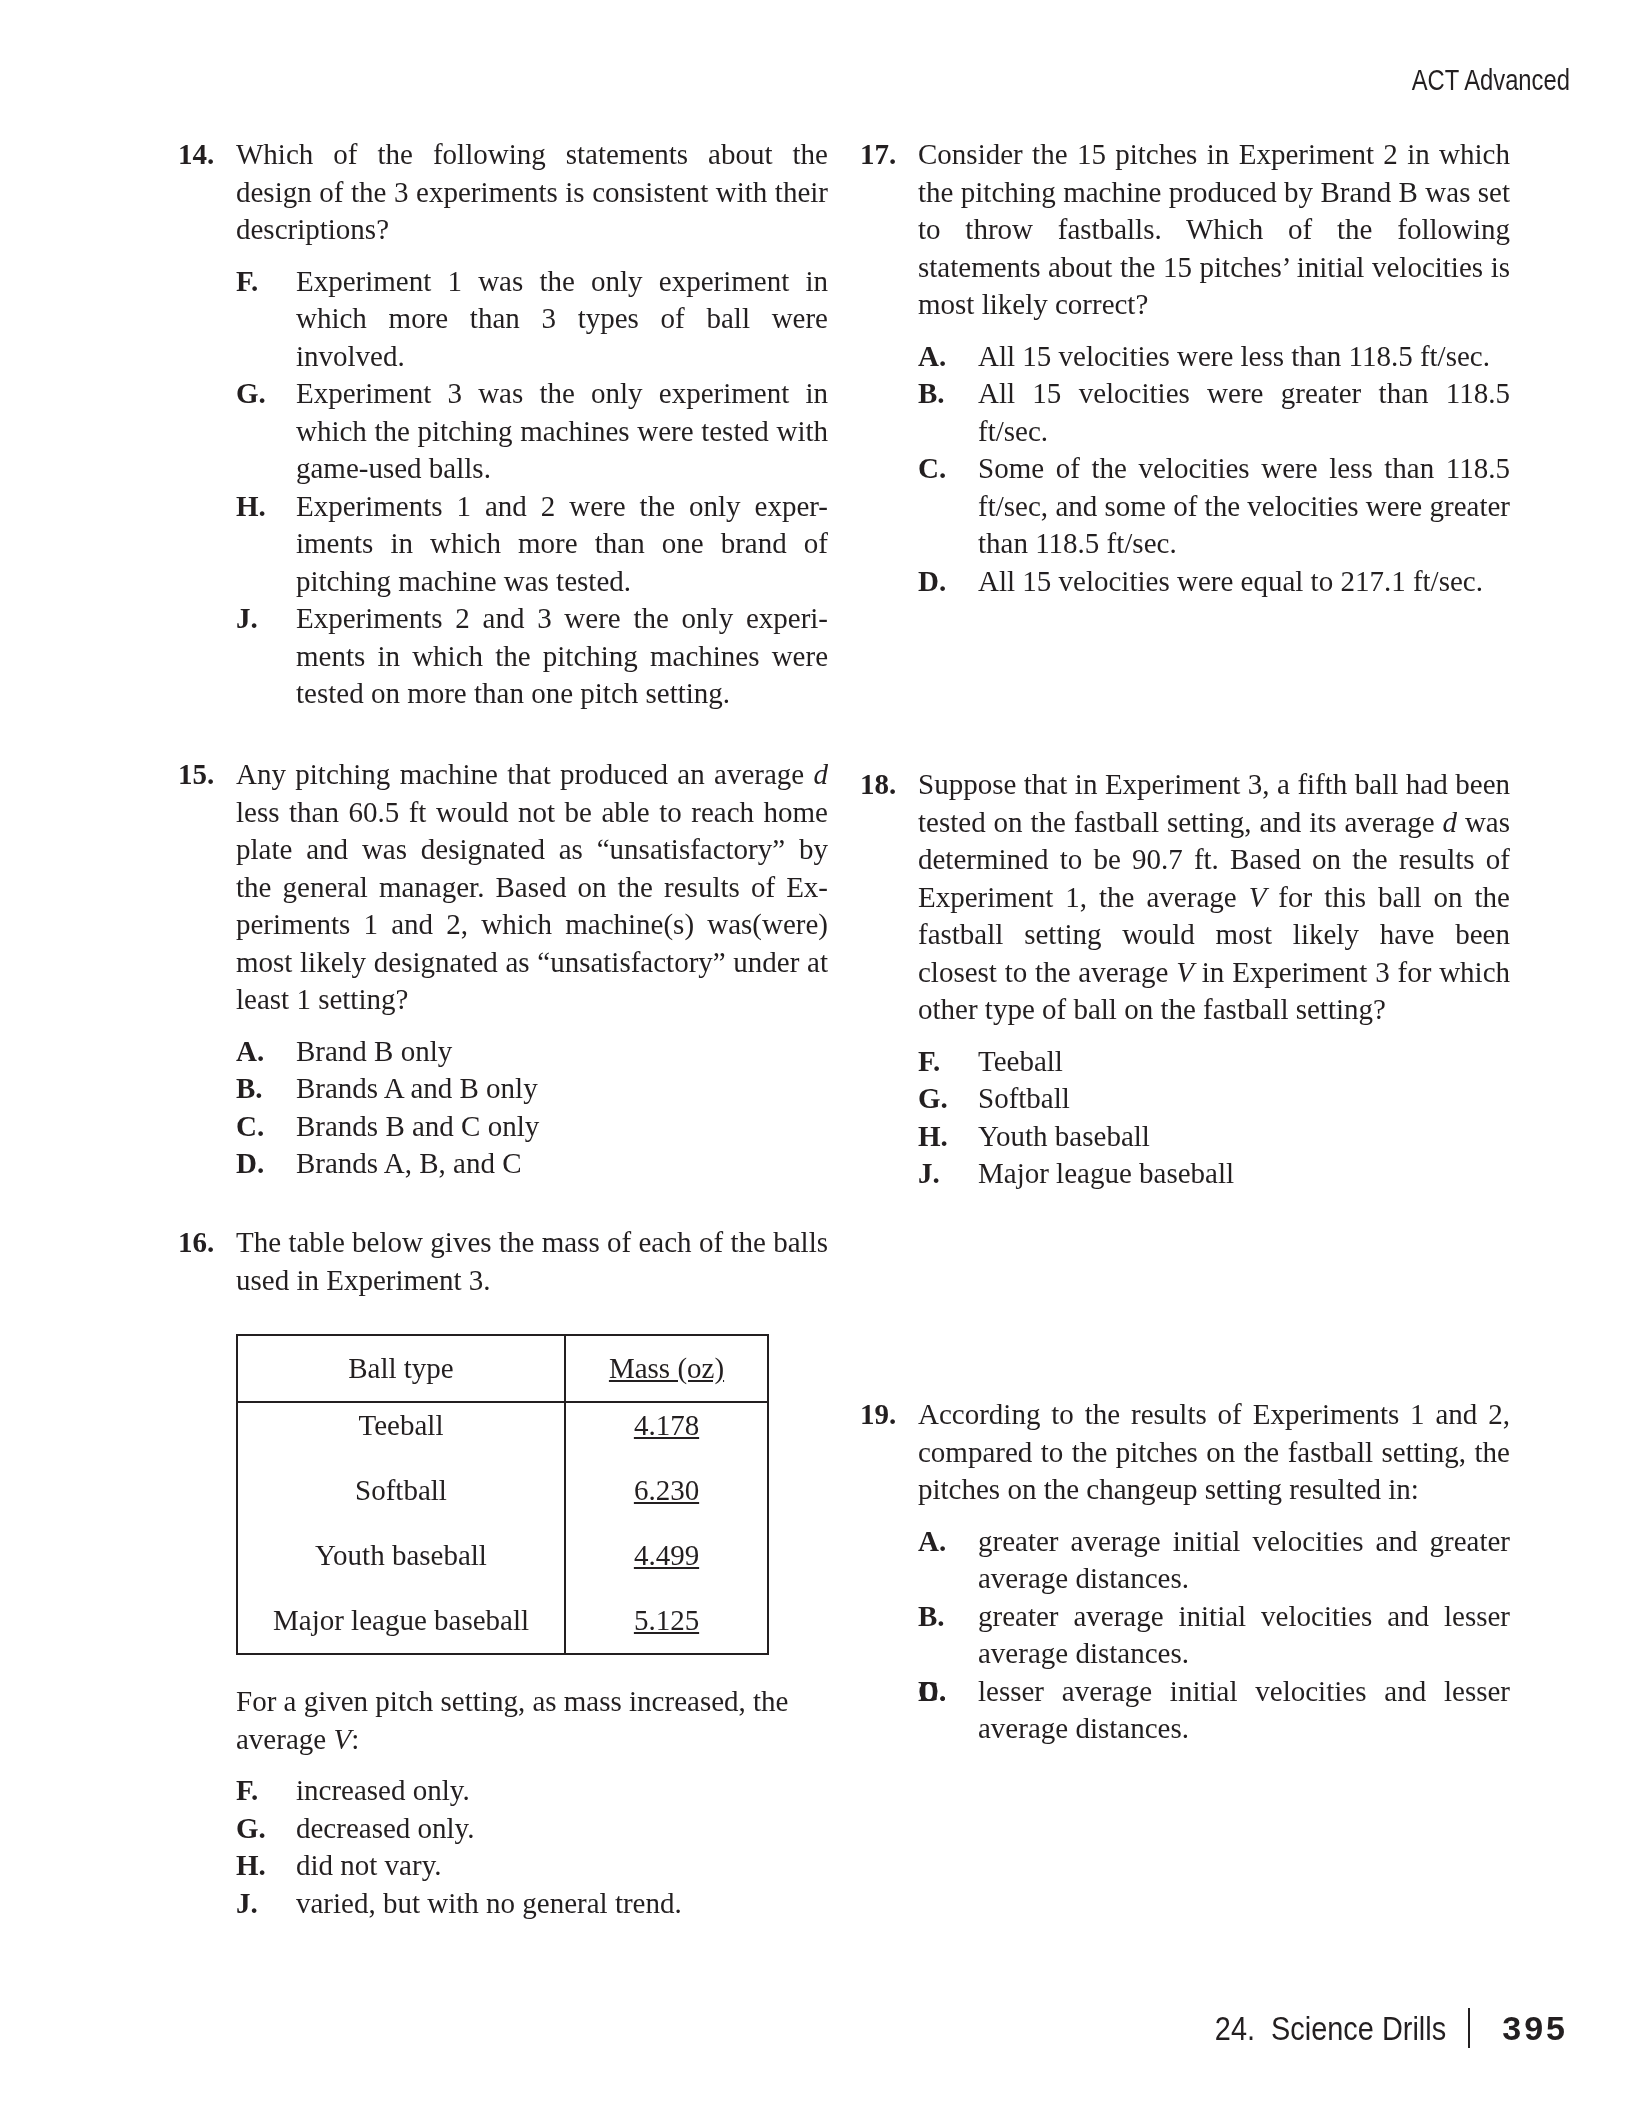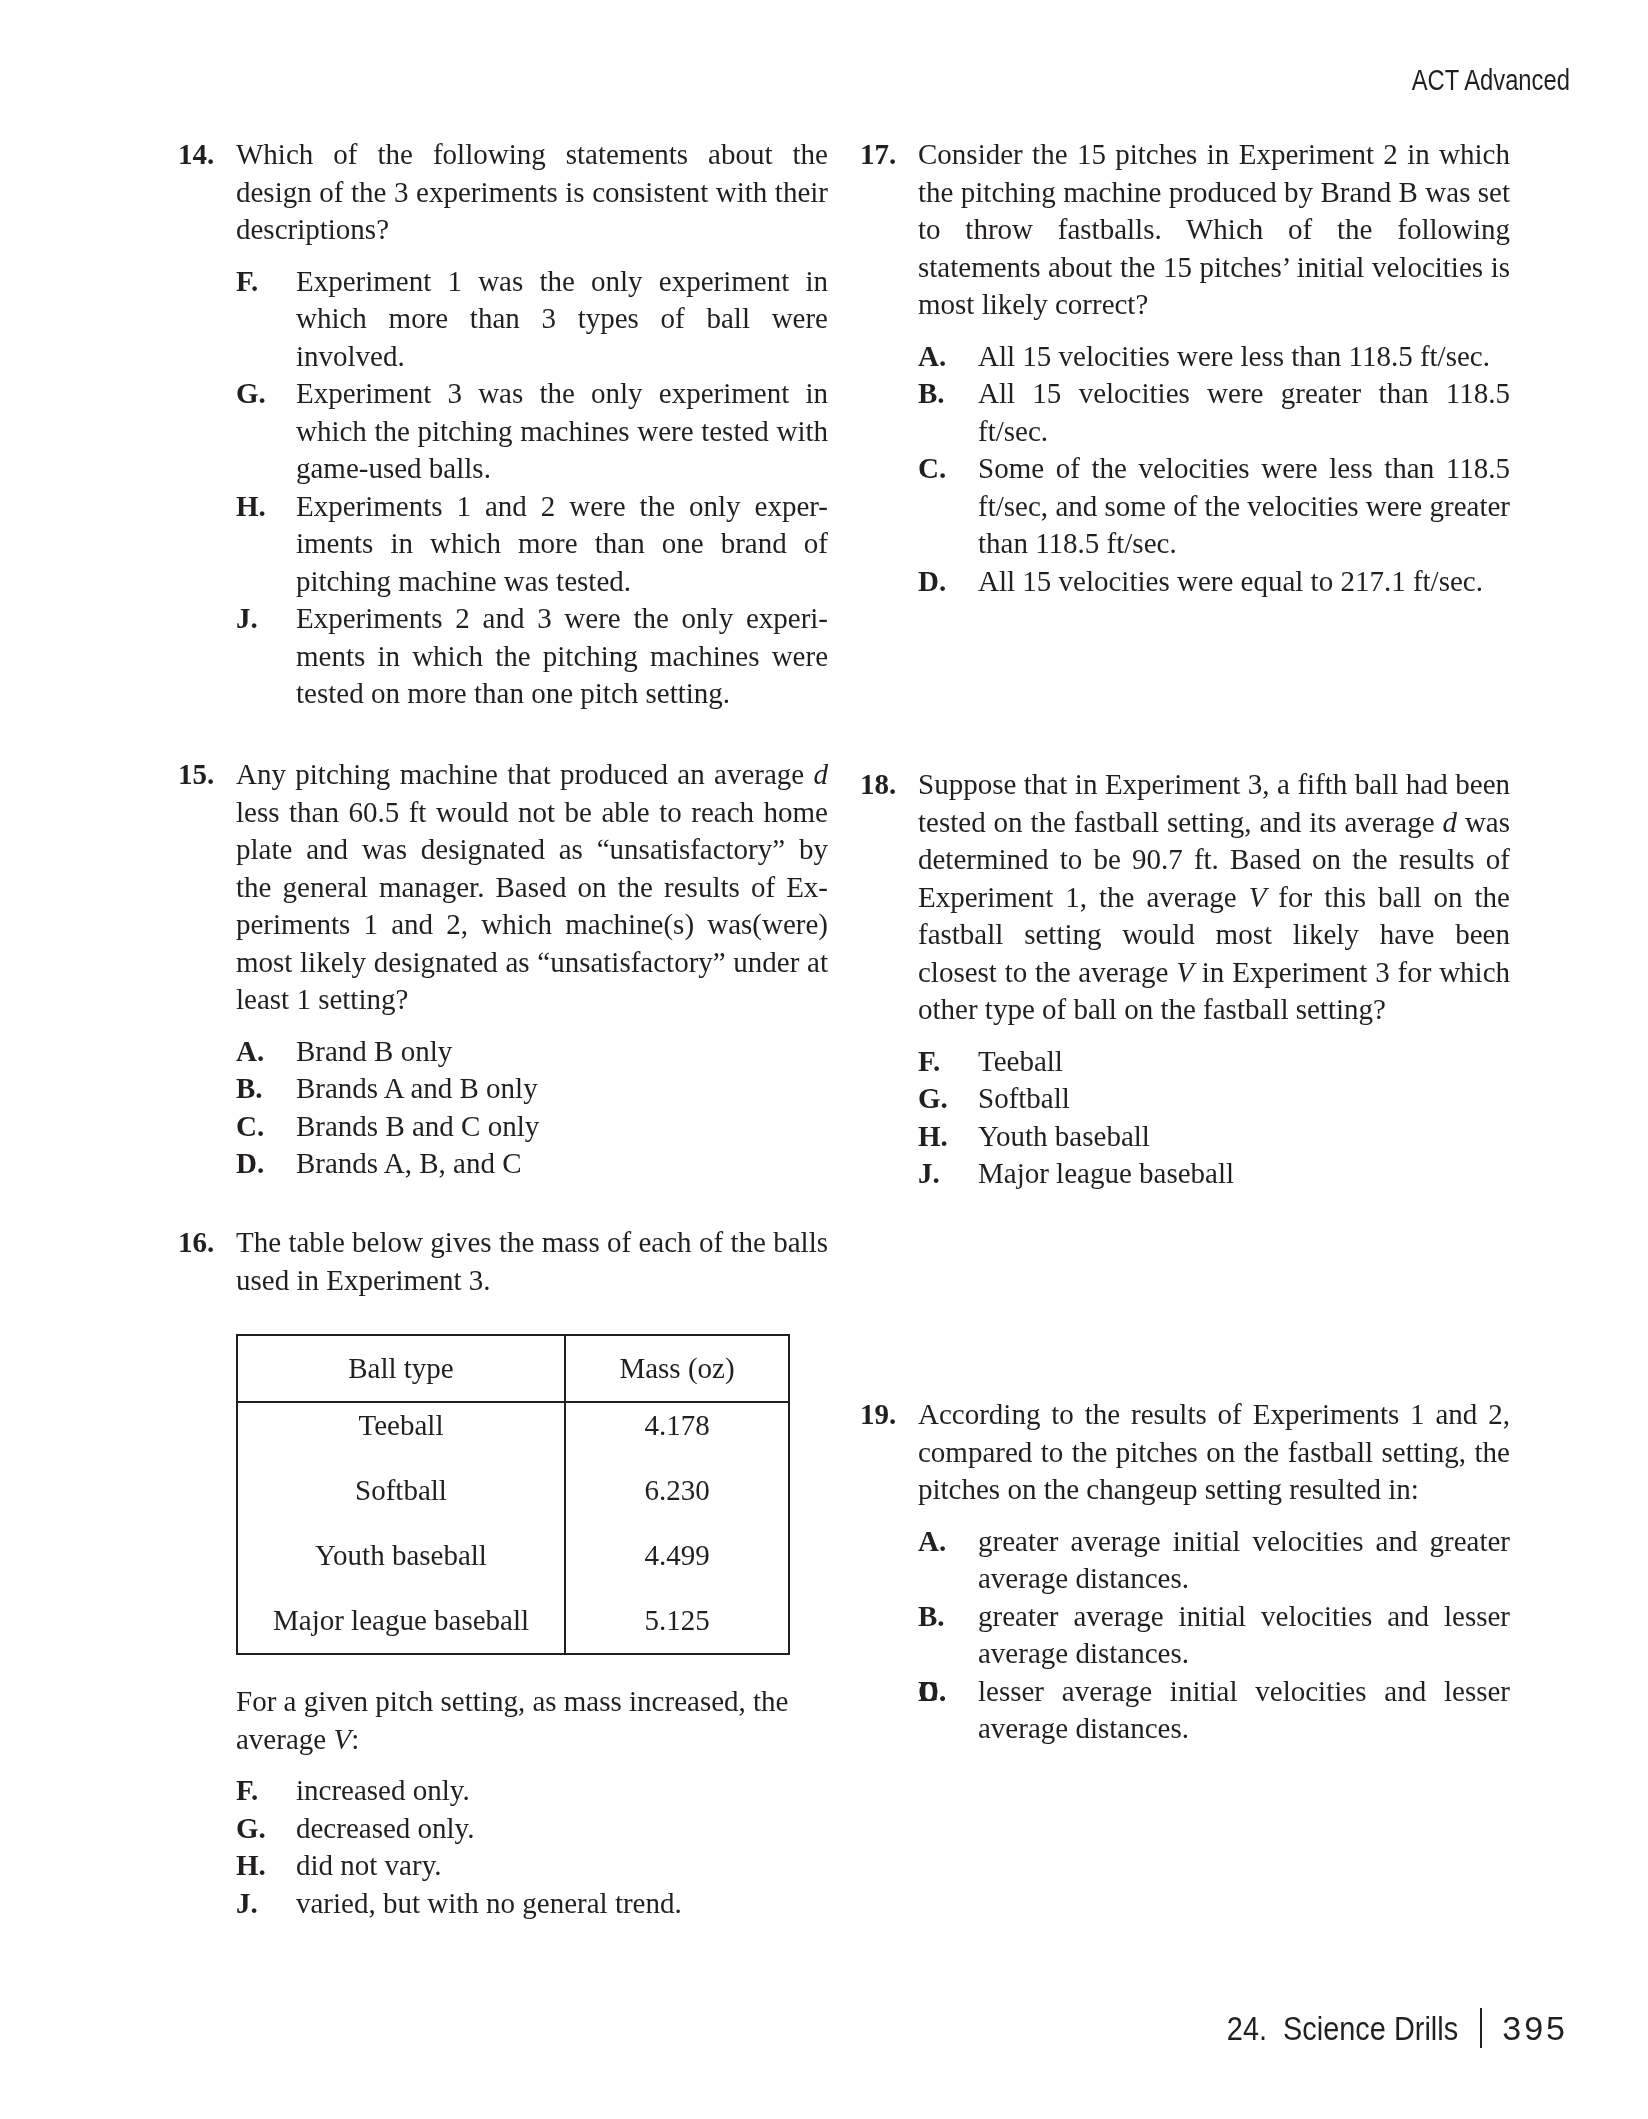--- a/index.html
+++ b/index.html
@@ -35,34 +35,34 @@
     margin-left: 58px; margin-top: 35px;
     border-collapse: collapse; border: 2.5px solid #231f20;
     font-size: 29px;
   }
   .mass-table th, .mass-table td {
     font-weight: normal; text-align: center; padding: 16px 14px;
   }
   .mass-table th { height: 52px; border-bottom: 2.5px solid #231f20; }
   .mass-table td { height: 46px; }
   .mass-table .c1 { width: 328px; border-right: 2.5px solid #231f20; }
-  .mass-table .c2 { width: 224px; }
+  .mass-table .c2 { width: 203px; text-decoration: underline; }
   .mass-table tbody tr:first-child td { padding-top: 6px; }
 
   .after-table { margin-left: 58px; margin-top: 28px; font-size: 29px; line-height: 37.5px; }
 
   .footer {
     position: absolute; top: 2008px; right: 80px;
     display: flex; align-items: center;
     font-family: "Liberation Sans", "DejaVu Sans", sans-serif;
     font-size: 34px; color: #231f20;
   }
   .footer-chapter { transform: scaleX(0.85); transform-origin: right center; }
   .footer-divider { width: 2.5px; height: 40px; background: #231f20; margin: 0 20px 0 22px; }
-  .footer-page { font-weight: normal; letter-spacing: 3px; }
+  .footer-page { font-weight: bold; letter-spacing: 3px; margin-left: 12px; }
 </style>
 </head>
 <body>
 
 <div class="running-head">ACT Advanced</div>
 
 <div class="col col-left">
 
   <div class="question" style="top:136px;">
     <div class="q-num">14.</div>

